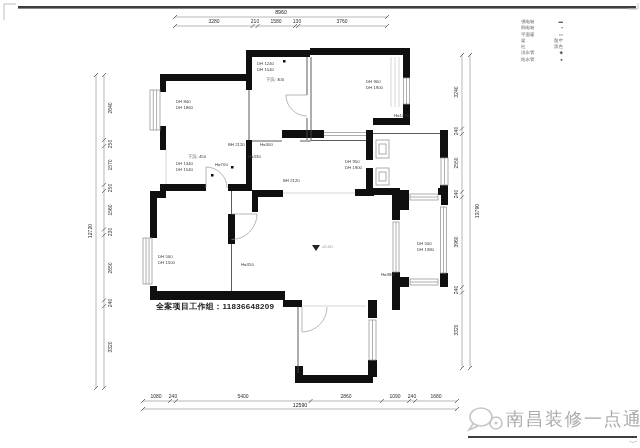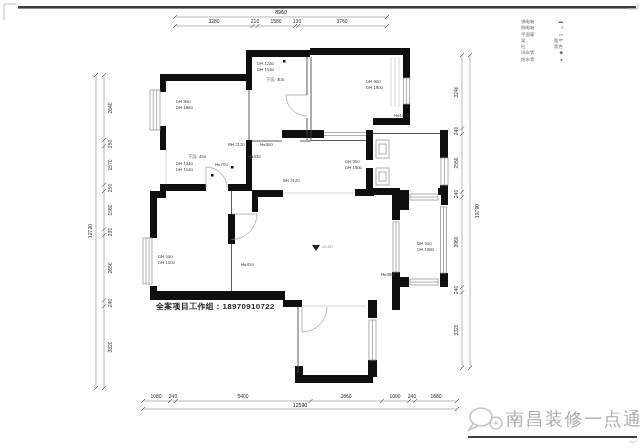--- a/index.html
+++ b/index.html
@@ -234,16 +234,16 @@
     <div class="legend-row">
         <span>排水管</span>
         <span>◆</span>
       </div>
     <div class="legend-row">
         <span>给水管</span>
         <span>●</span>
       </div>
   </div>
 
-  <div class="credit">全案项目工作组：18970910722</div>
+  <div class="credit">全案项目工作组：11836648209</div>
   <div class="watermark">南昌装修一点通</div>
 
 </div>
 
 </body></html>

